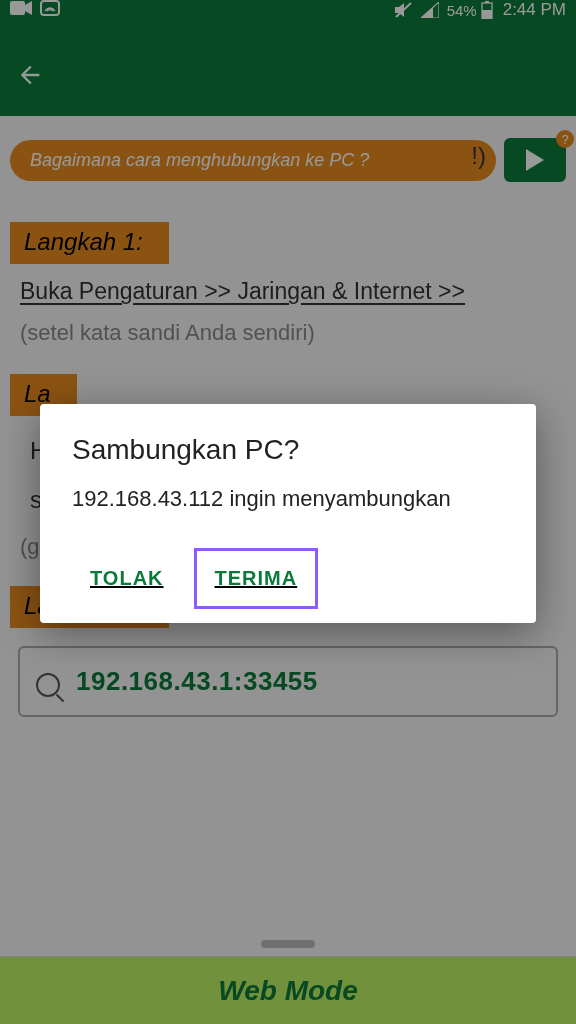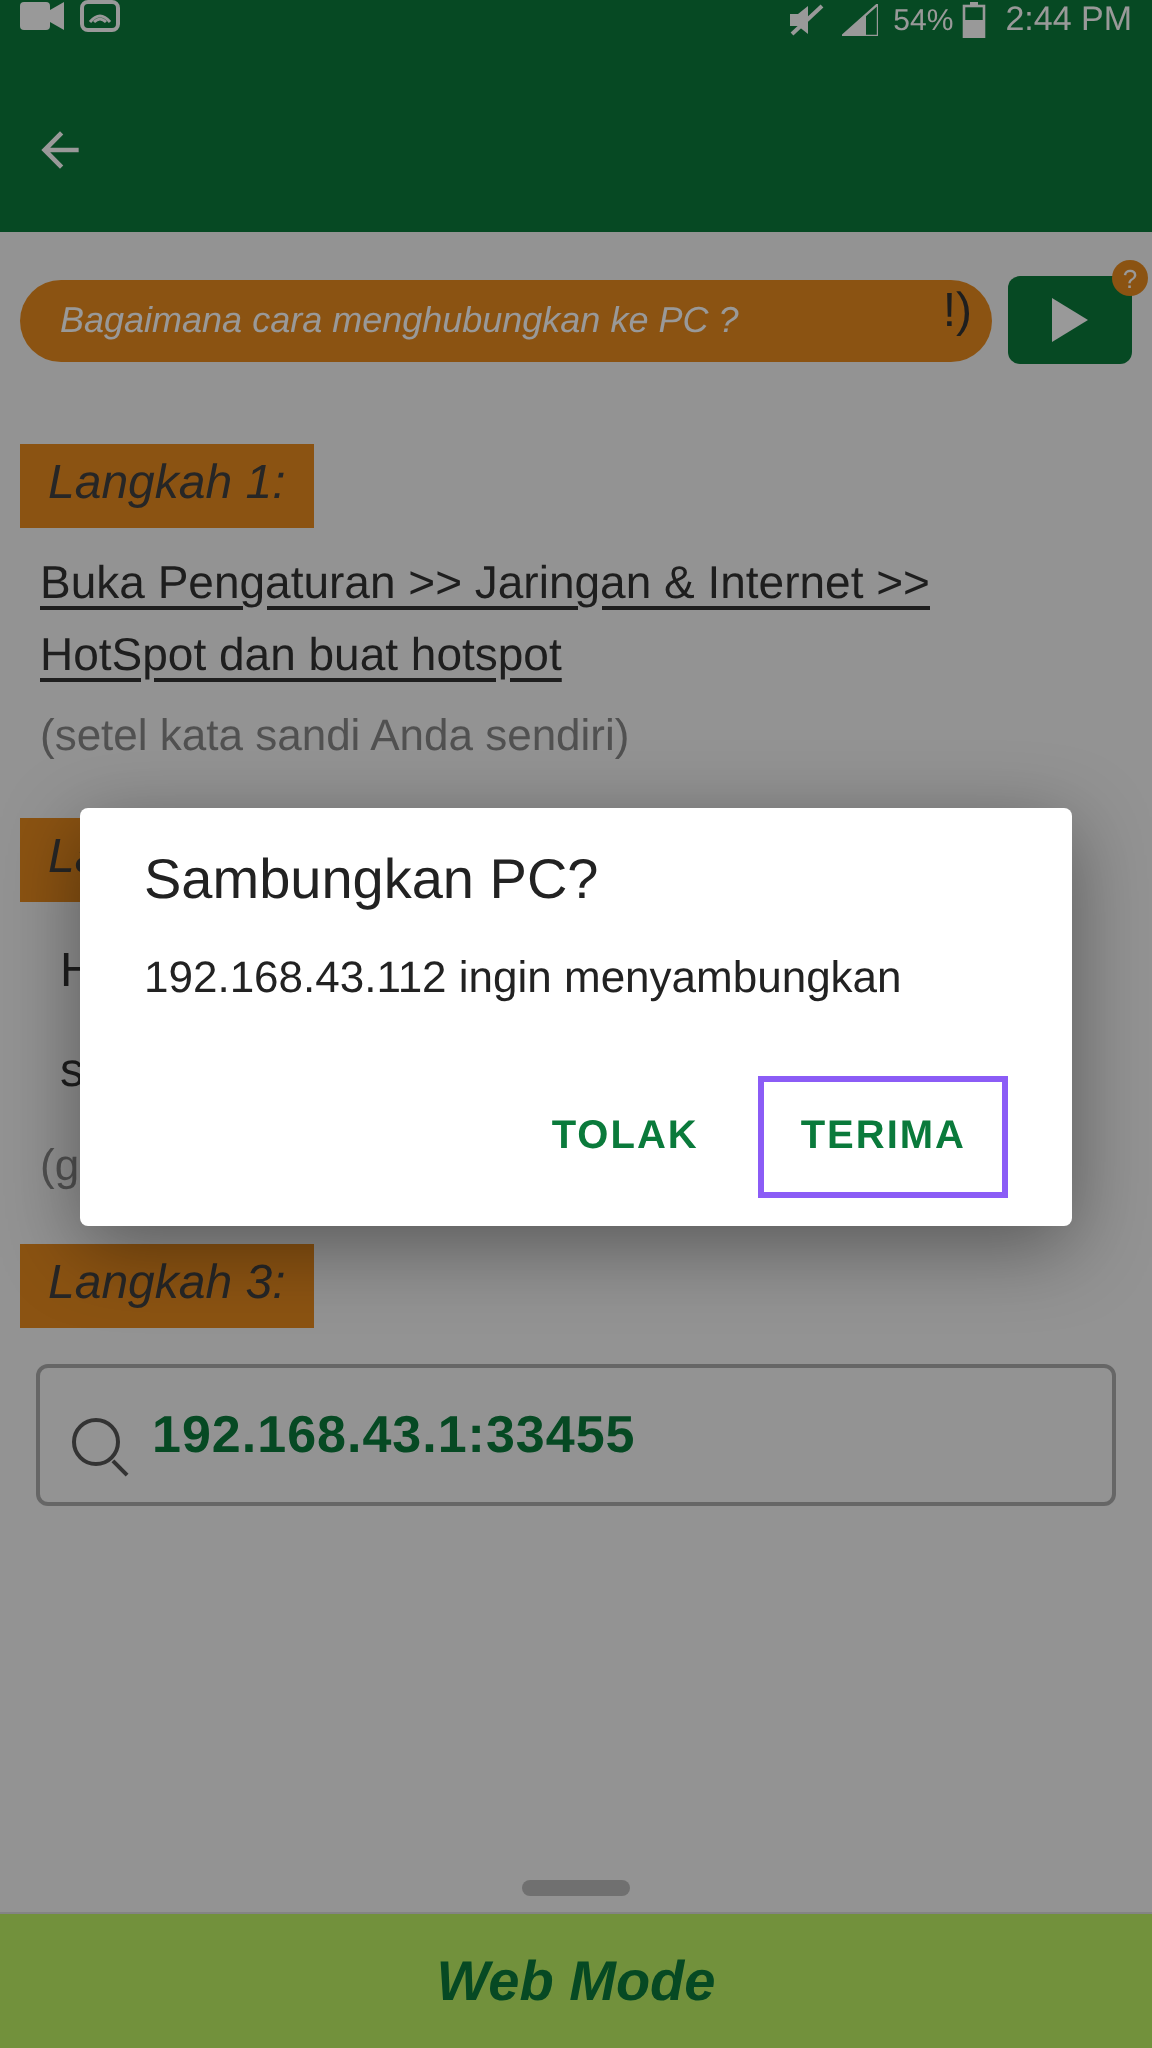--- a/index.html
+++ b/index.html
@@ -43,21 +43,21 @@
     position: absolute; top: -8px; right: -8px; width: 18px; height: 18px;
     background: #e88b1f; border-radius: 50%; color: #fff; font-size: 13px;
     display: flex; align-items: center; justify-content: center;
     font-family: Arial, sans-serif;
   }
   .behind-text {
     position: absolute; right: 80px; top: 14px; font-size: 24px; color: #333;
   }
 
   .step-label {
-    background: #e88b1f; color: #404040; padding: 6px 14px 8px 14px;
+    background: #e88b1f; color: #000000; padding: 6px 26px 8px 14px;
     font-size: 24px; font-style: italic;
     display: inline-block; margin-top: 30px;
   }
   .step-body {
     padding: 10px 10px 0 10px; font-size: 23px; color: #333; line-height: 1.55;
   }
   .step-body .underline { text-decoration: underline; text-underline-offset: 4px; }
   .step-note { color: #888; margin-top: 6px; font-size: 22px; }
 
   .step2-visible { font-size: 24px; color: #333; padding: 6px 10px; }
@@ -81,26 +81,26 @@
     font-size: 28px; font-style: italic; color: #0a7a3b; font-weight: bold;
   }
 
   .overlay {
     position: absolute; inset: 0; background: rgba(0,0,0,0.4);
     z-index: 50;
   }
   .dialog {
     position: absolute; left: 40px; right: 40px; top: 404px;
     background: #fff; border-radius: 4px; z-index: 60;
-    padding: 20px 32px 14px 32px;
+    padding: 30px 32px 14px 32px;
     box-shadow: 0 10px 40px rgba(0,0,0,0.4);
   }
   .dialog-title { font-size: 28px; color: #222; margin-bottom: 20px; }
   .dialog-body { font-size: 22px; color: #222; margin-bottom: 36px; }
-  .dialog-actions { display: flex; justify-content: flex-end; gap: 12px; }
+  .dialog-actions { display: flex; gap: 12px; text-decoration: underline; }
   .dlg-btn {
     font-family: Arial, sans-serif; font-weight: bold; font-size: 20px;
     letter-spacing: 1px; color: #0a7a3b; padding: 16px 18px; background: none; border: none;
   }
   .highlight-box { border: 3px solid #8b5cf6; }
 
   
   .ic { display: inline-flex; align-items: center; justify-content: center; }
   svg { display: block; }
 </style>
@@ -164,21 +164,20 @@
     <div class="play-badge">
       <div class="play-triangle"></div>
       <div class="play-q">?</div>
     </div>
   </div>
 
   
   <div class="step-label">Langkah 1:</div>
   <div class="step-body">
     <div class="underline">Buka  Pengaturan  &gt;&gt; Jaringan &amp; Internet  &gt;&gt;</div>
-    <div class="underline">HotSpot  dan buat hotspot</div>
     <div class="step-note">(setel kata sandi Anda sendiri)</div>
   </div>
 
   
   <div class="step-label" style="margin-top:24px">La</div>
   <div class="step-body">
     <div class="step2-visible">H</div>
     <div class="step2-visible">s</div>
     <div class="step-note">(g</div>
   </div>

